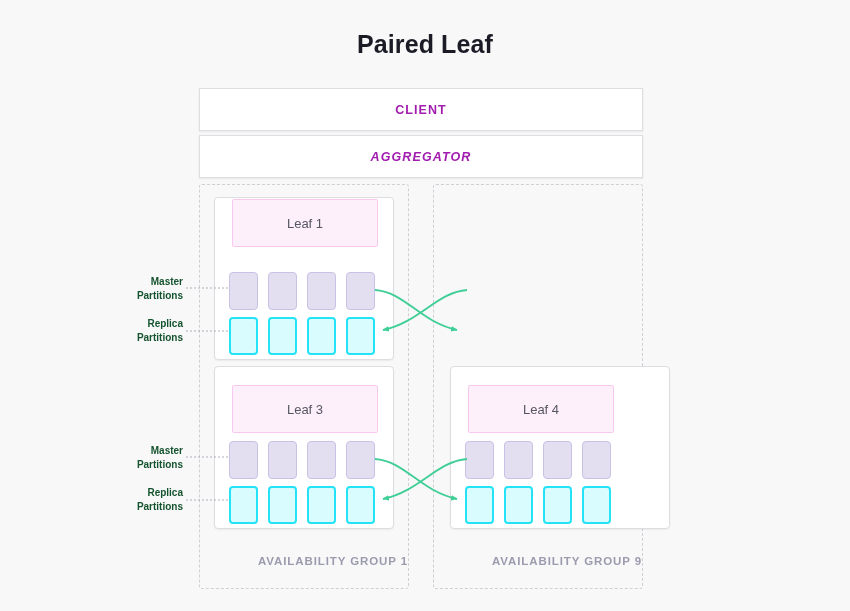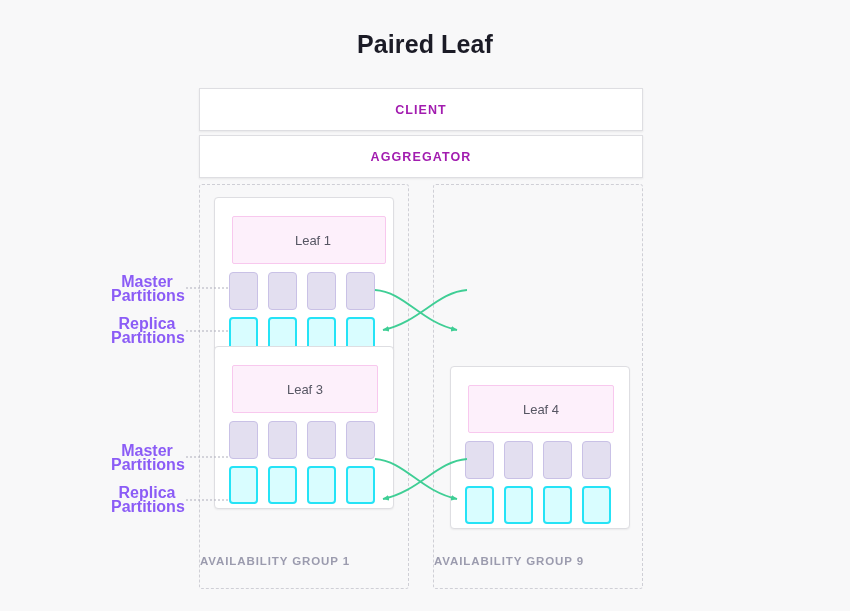--- a/index.html
+++ b/index.html
@@ -27,36 +27,36 @@
     background:#ffffff;
     border:1px solid #dedee2;
     border-radius:0;
     box-shadow:0 1px 2px rgba(0,0,0,0.07);
     display:flex;align-items:center;justify-content:center;
     font-size:12.5px;font-weight:bold;
     letter-spacing:1.1px;
     color:#a21caf;
   }
   #client-box{left:199px;top:88px;width:442px;height:41px;}
-  #aggregator-box{left:199px;top:135px;width:442px;height:41px;}
+  #aggregator-box{left:199px;top:135px;width:442px;height:41px;font-style:italic;}
 
   
   .group{
     position:absolute;
     border:1px dashed #cfcfd6;
     border-radius:3px;
     background:transparent;
   }
   #group-1{left:199px;top:184px;width:208px;height:403px;}
   #group-2{left:433px;top:184px;width:208px;height:403px;}
 
   .group-label{
     position:absolute;
     bottom:21px;left:0;width:100%;
-    text-align:left;
+    text-align:right;
     font-size:11.5px;font-weight:bold;
     letter-spacing:0.9px;
     color:#9b9bae;
   }
 
   
   .card{
     position:absolute;
     background:#ffffff;
     border:1px solid #dedee2;
@@ -87,24 +87,24 @@
     border:1.5px solid #c9c1e6;
   }
   .part.replica{
     background:#d9fdff;
     border:2px solid #25e3f6;
   }
 
   
   .annot{
     position:absolute;
-    font-size:16px;font-weight:bold;
+    font-size:10px;font-weight:bold;
     line-height:14px;
-    color:#8b5cf6;
-    text-align:center;
+    color:#14532d;
+    text-align:right;
     width:72px;
   }
 
   svg.overlay{
     position:absolute;left:0;top:0;width:850px;height:611px;
     pointer-events:none;
   }
 </style>
 </head>
 <body>
@@ -119,53 +119,53 @@
 
   <div class="topbar" id="aggregator-box">
     <span>AGGREGATOR</span>
   </div>
 
   <div class="group" id="group-1">
     <div class="group-label">AVAILABILITY GROUP 1</div>
   </div>
 
   <div class="card" style="left:214px;top:197px;width:178px;height:161px;">
-    <div class="leafbox" style="left:17px;top:18px;width:144px;height:46px;padding-left:8px;">
+    <div class="leafbox" style="left:17px;top:1px;width:144px;height:46px;">
       <span>Leaf 1</span>
     </div>
     <div class="part master" style="left:14px;top:74px;"></div>
     <div class="part master" style="left:53px;top:74px;"></div>
     <div class="part master" style="left:92px;top:74px;"></div>
     <div class="part master" style="left:131px;top:74px;"></div>
     <div class="part replica" style="left:14px;top:119px;"></div>
     <div class="part replica" style="left:53px;top:119px;"></div>
     <div class="part replica" style="left:92px;top:119px;"></div>
     <div class="part replica" style="left:131px;top:119px;"></div>
   </div>
 
-  <div class="card" style="left:214px;top:346px;width:178px;height:161px;text-decoration:underline;">
+  <div class="card" style="left:214px;top:366px;width:178px;height:161px;text-decoration:underline;">
     <div class="leafbox" style="left:17px;top:18px;width:144px;height:46px;">
       <span>Leaf 3</span>
     </div>
     <div class="part master" style="left:14px;top:74px;"></div>
     <div class="part master" style="left:53px;top:74px;"></div>
     <div class="part master" style="left:92px;top:74px;"></div>
     <div class="part master" style="left:131px;top:74px;"></div>
     <div class="part replica" style="left:14px;top:119px;"></div>
     <div class="part replica" style="left:53px;top:119px;"></div>
     <div class="part replica" style="left:92px;top:119px;"></div>
     <div class="part replica" style="left:131px;top:119px;"></div>
   </div>
 
   <div class="group" id="group-2">
     <div class="group-label">AVAILABILITY GROUP 9</div>
   </div>
 
 
-  <div class="card" style="left:450px;top:366px;width:178px;height:161px;">
+  <div class="card" style="left:450px;top:366px;width:178px;height:161px;padding-left:40px;">
     <div class="leafbox" style="left:17px;top:18px;width:144px;height:46px;">
       <span>Leaf 4</span>
     </div>
     <div class="part master" style="left:14px;top:74px;"></div>
     <div class="part master" style="left:53px;top:74px;"></div>
     <div class="part master" style="left:92px;top:74px;"></div>
     <div class="part master" style="left:131px;top:74px;"></div>
     <div class="part replica" style="left:14px;top:119px;"></div>
     <div class="part replica" style="left:53px;top:119px;"></div>
     <div class="part replica" style="left:92px;top:119px;"></div>

